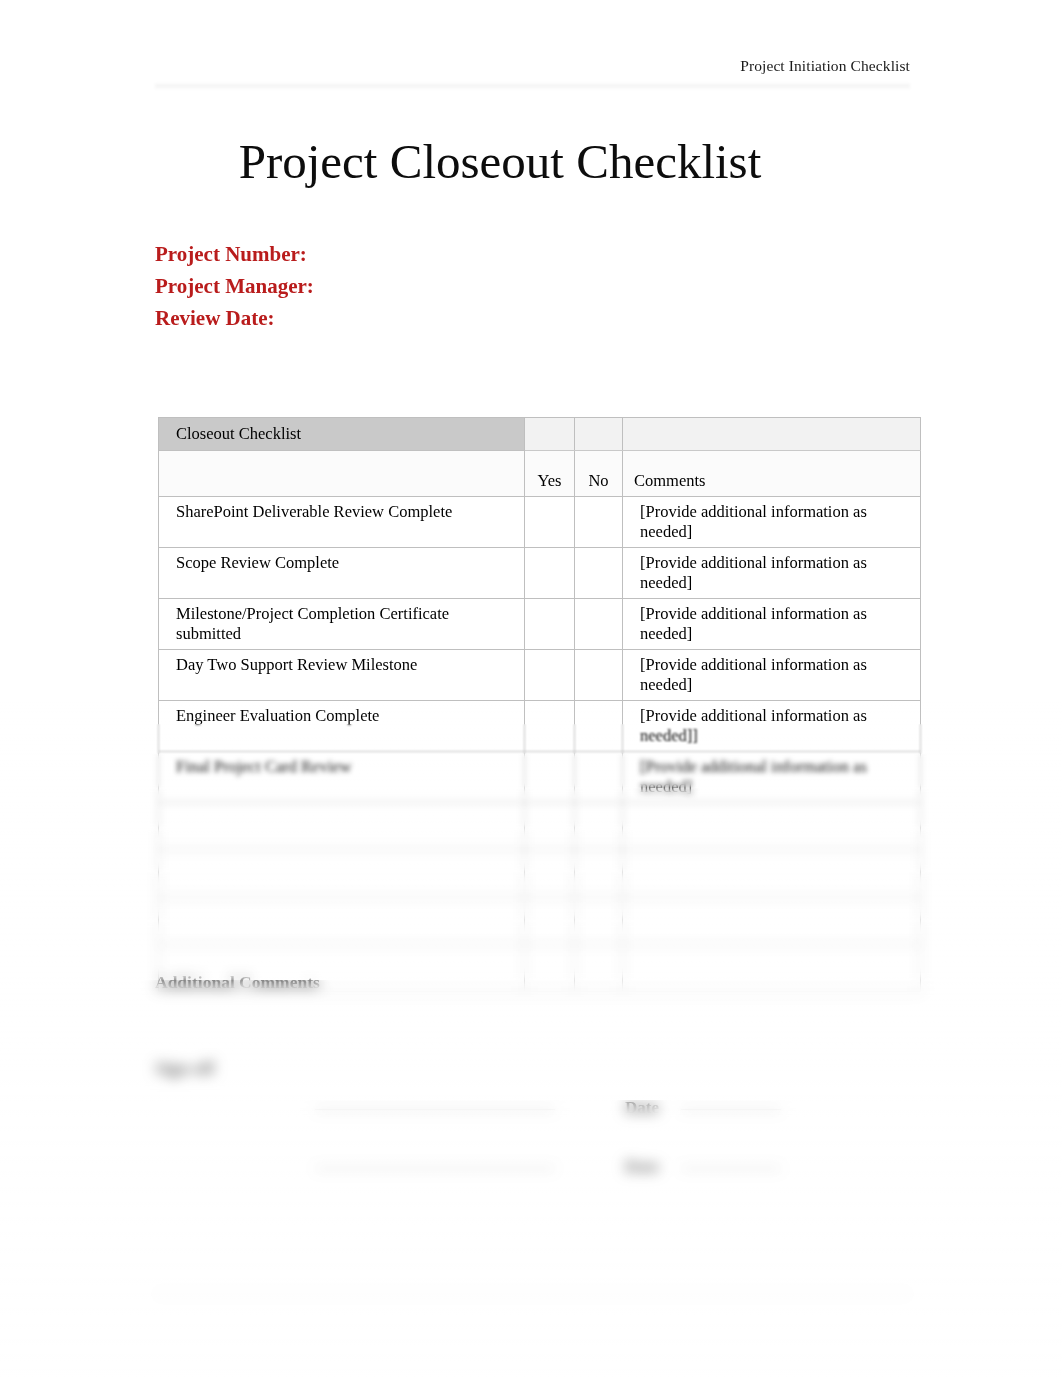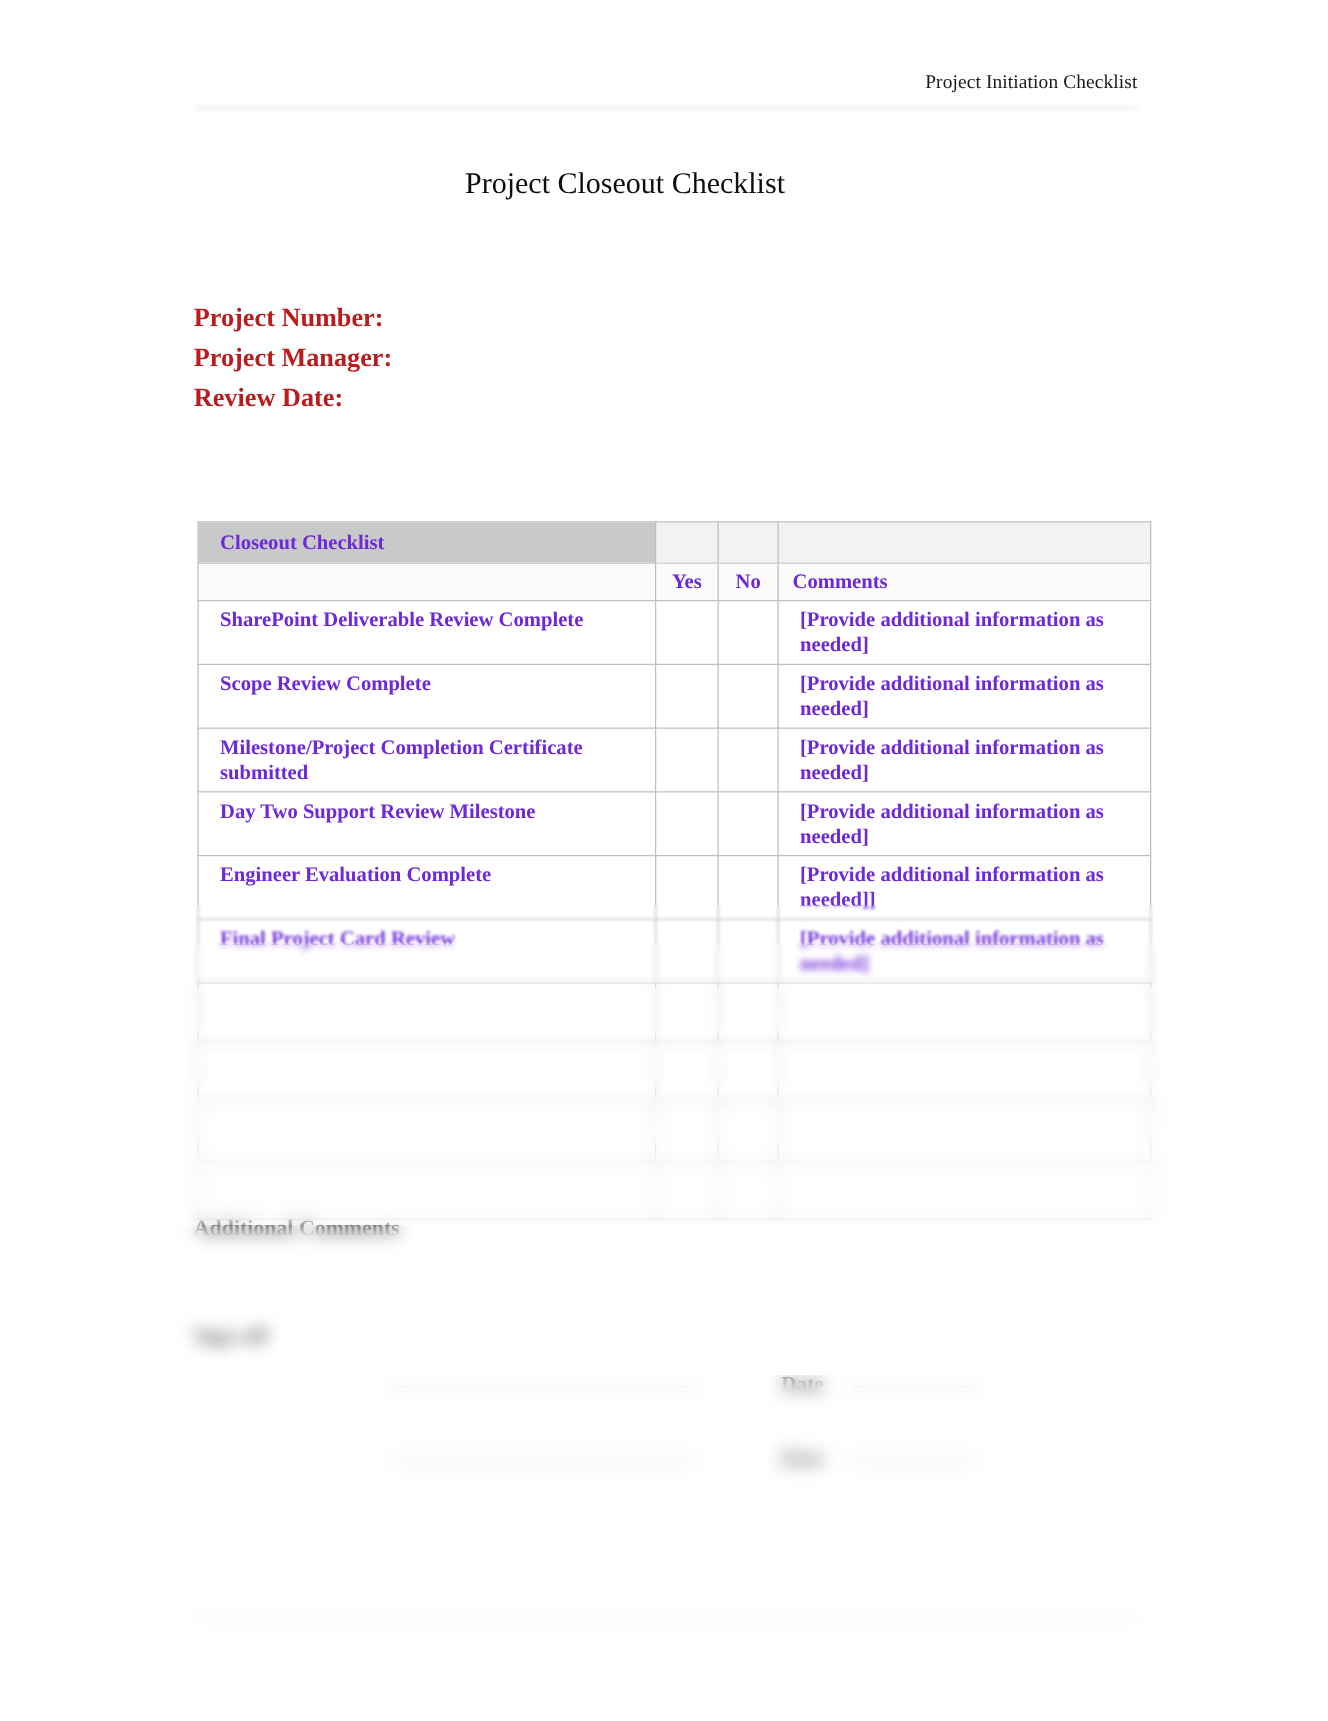--- a/index.html
+++ b/index.html
@@ -52,21 +52,21 @@
     filter: blur(1.6px);
   }
 
   
   .doc-title {
     position: absolute;
     left: 155px;
     top: 134px;
     width: 690px;
     text-align: center;
-    font-size: 24px;
+    font-size: 49px;
     line-height: 1.15;
     font-weight: 400;
     color: #0d0d0d;
   }
 
   
   .meta-block {
     position: absolute;
     left: 155px;
     top: 238px;
@@ -88,43 +88,43 @@
     width: 762px;
     border-collapse: collapse;
     table-layout: fixed;
   }
   .checklist-table td, .checklist-table th {
     border: 1px solid #bfbfbf;
     vertical-align: top;
     padding: 5px 8px 6px 17px;
     font-size: 16.5px;
     line-height: 19.5px;
-    font-weight: 700;
+    font-weight: 400;
     text-align: left;
-    color: #6d28d9;
+    color: #000000;
     background: #ffffff;
   }
   .col-item   { width: 366px; }
   .col-yes    { width: 50px; }
   .col-no     { width: 48px; }
   .col-comm   { width: 298px; }
 
   .hdr-title td.hdr-title-cell {
     background: #c9c9c9;
     height: 32px;
     padding-top: 6px;
     border-bottom: 1px solid #c0c0c0;
   }
   .hdr-title td.hdr-blank {
     background: #f2f2f2;
     border-bottom: 1px solid #c9c9c9;
   }
   .hdr-labels td {
     height: 30px;
-    padding-top: 4px;
+    padding-top: 20px;
     background: #fbfbfb;
   }
   .hdr-labels td.lbl-yes,
   .hdr-labels td.lbl-no {
     text-align: center;
     padding-left: 0;
     padding-right: 0;
   }
   .hdr-labels td.lbl-comments {
     padding-left: 11px;

